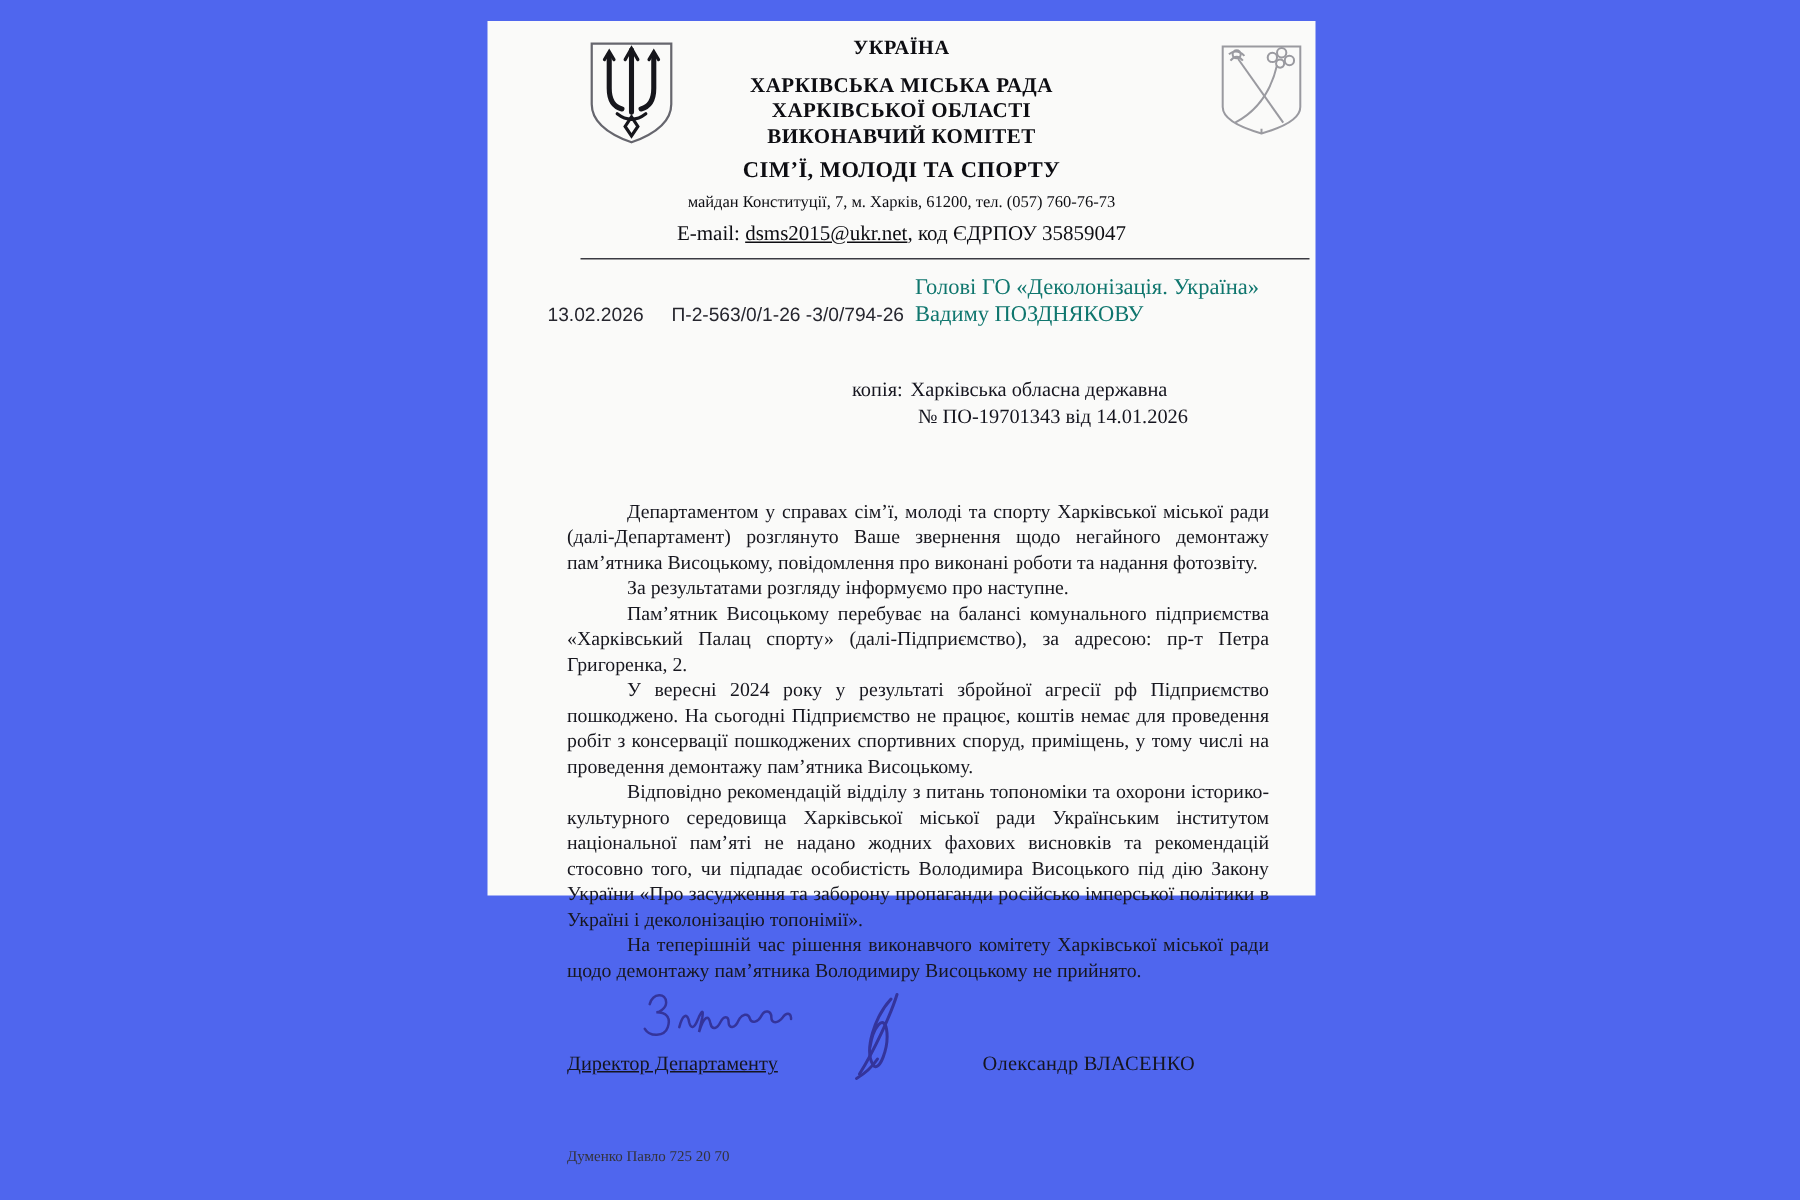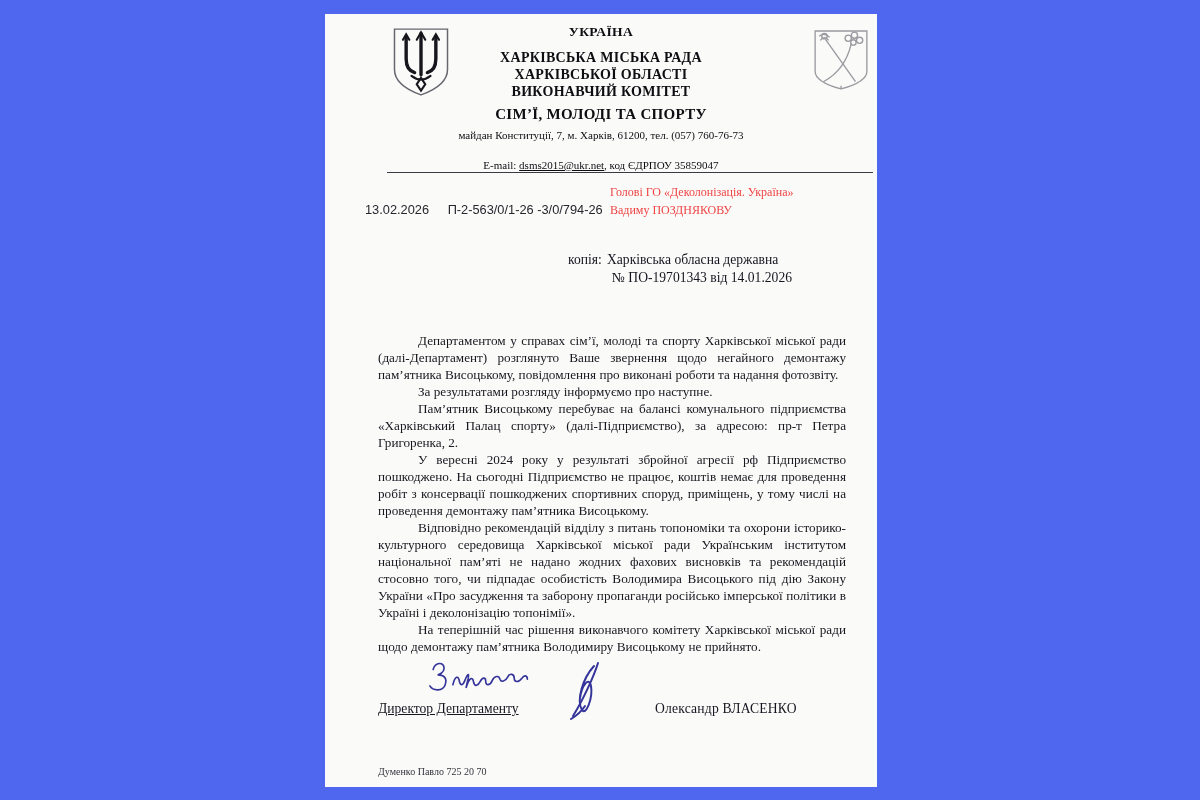--- a/index.html
+++ b/index.html
@@ -3,52 +3,52 @@
 <meta charset="utf-8">
 <style>
   html,body{margin:0;padding:0;}
   body{
     width:1200px;height:800px;overflow:hidden;
     background:#4f66ee;
     font-family:"Liberation Serif", serif;
     position:relative;
   }
   .paper{
-    position:absolute;left:325px;top:14px;width:552px;height:773px;
+    position:absolute;left:325px;top:14px;width:552px;height:583px;
     background:#fafaf9;
     color:#1b1b2a;
   }
   
   .emblem-left{position:absolute;left:64px;top:13px;width:64px;height:70px;}
   .emblem-right{position:absolute;left:486px;top:13px;width:60px;height:66px;}
   .header{
     position:absolute;left:120px;top:10px;width:312px;
     text-align:center;color:#0d0d12;
   }
   .h-country{font-weight:bold;font-size:13.5px;letter-spacing:.4px;margin-bottom:9px;}
   .h-org{font-weight:bold;font-size:14px;letter-spacing:.3px;line-height:17px;}
   .h-dept{font-weight:bold;font-size:15px;letter-spacing:.3px;line-height:18px;}
   .h-gap{height:5px;}
   .h-addr{font-size:11px;margin-top:6px;white-space:nowrap;}
-  .h-email{font-size:11px;margin-top:18px;white-space:nowrap;}
+  .h-email{font-size:14px;margin-top:8px;white-space:nowrap;}
   .email-link{text-decoration:underline;}
   .rule{
     position:absolute;left:62px;top:158px;width:486px;
     border-top:1.6px solid #3a3a42;
   }
   
   .ref-line{
     position:absolute;left:40px;top:188px;
     font-family:"Liberation Sans", sans-serif;
     font-size:12.8px;color:#26262e;white-space:nowrap;
   }
   .ref-num{margin-left:15px;}
   .recipient{
     position:absolute;left:285px;top:170px;
-    font-size:12px;line-height:17.5px;color:#ef4444;
+    font-size:15px;line-height:17.5px;color:#0f766e;
   }
   .copy-block{
     position:absolute;left:231px;top:237px;
     font-size:13.6px;line-height:17.5px;color:#15151f;
   }
   .copy-label{position:absolute;left:12px;top:0;}
   .copy-lines{margin-left:51px;width:240px;}
   .copy-lines .ln2{padding-left:5px;}
   .copy-lines .ln3{padding-left:5px;}
   

